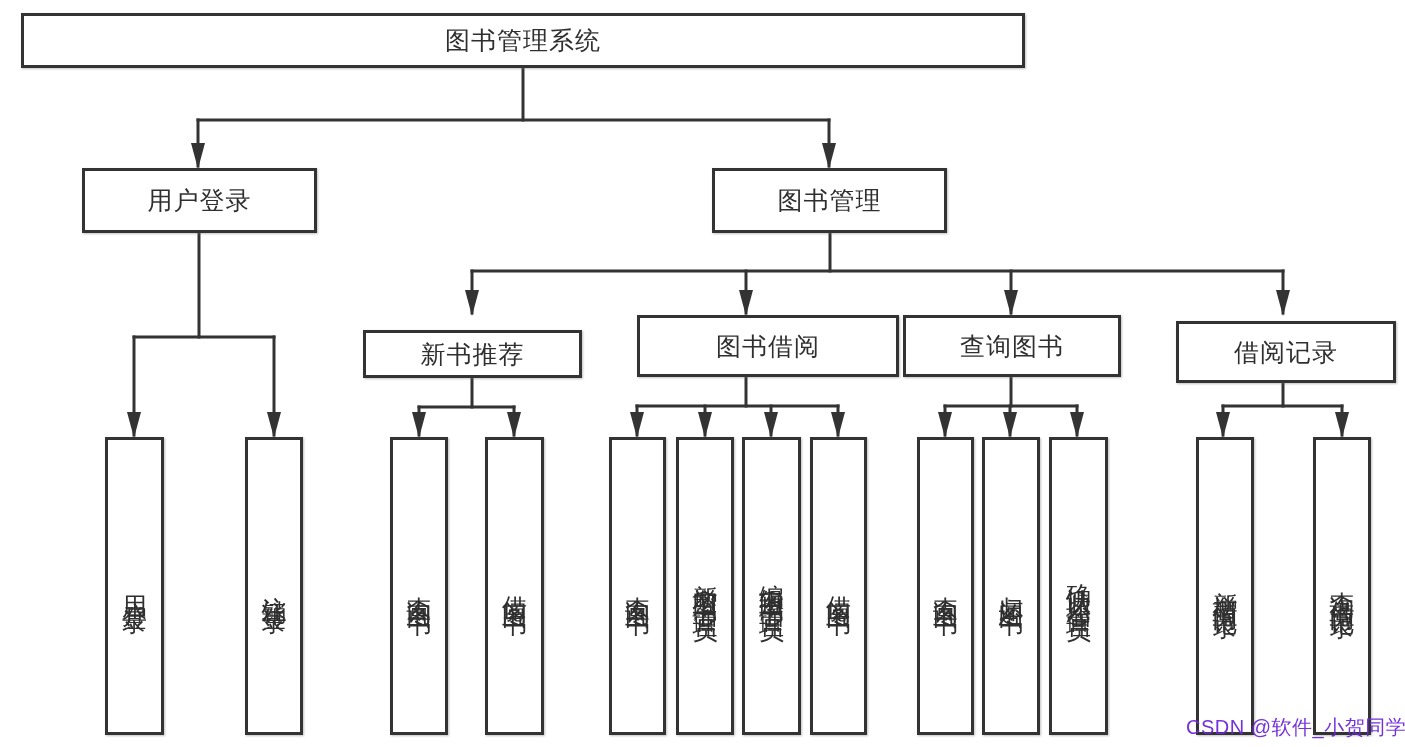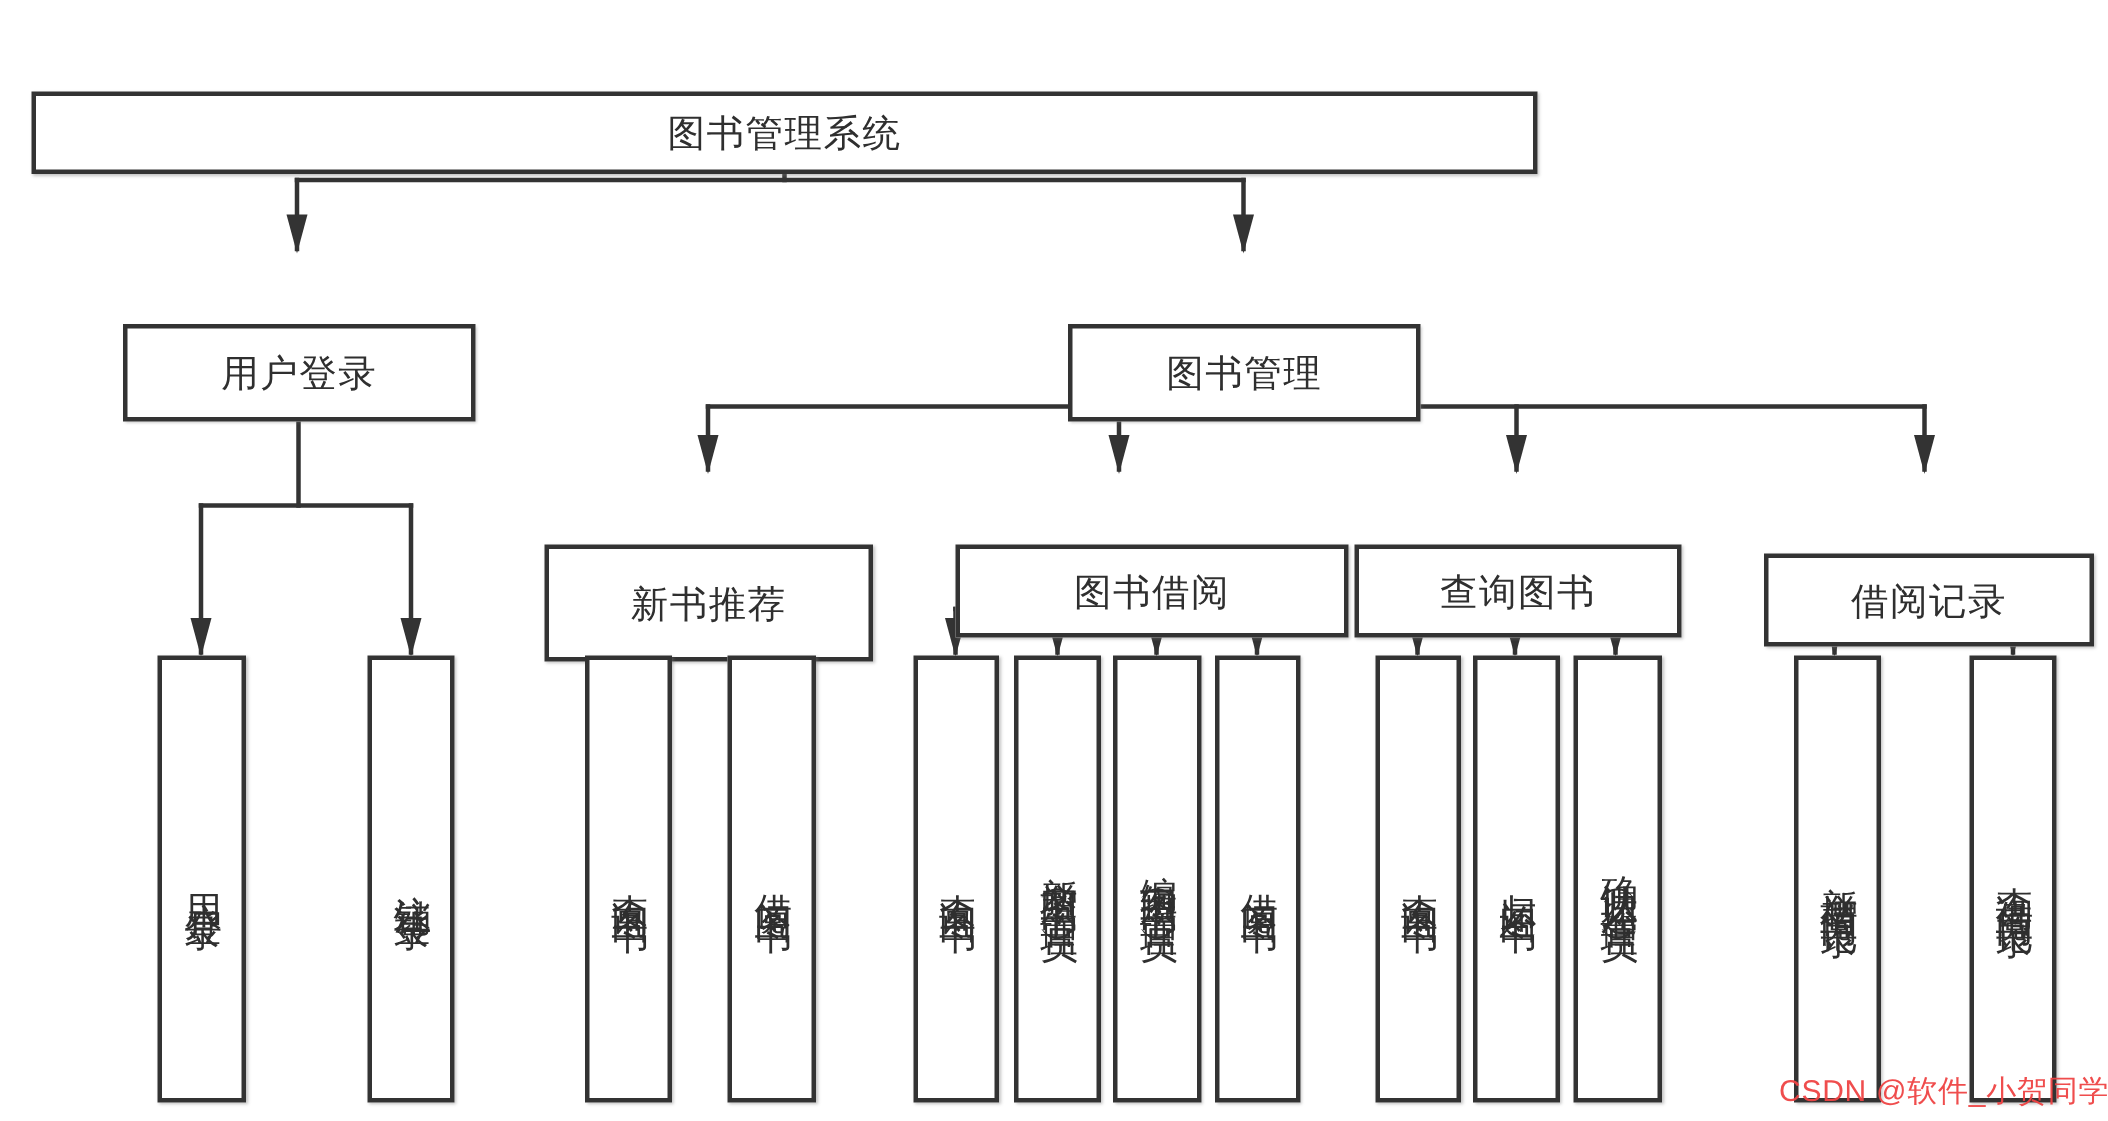--- a/index.html
+++ b/index.html
@@ -25,21 +25,20 @@
     position: absolute;
     box-sizing: border-box;
     background: #ffffff;
     border: 3px solid #333333;
     color: #2f2f2f;
     display: flex;
     align-items: center;
     justify-content: center;
     box-shadow: 1px 1px 2px rgba(120,120,120,0.45);
     z-index: 2;
-    margin-top: 48px;
   }
   .node.h-label {
     font-size: 25px;
     letter-spacing: 1px;
     white-space: nowrap;
   }
   .leaf {
     position: absolute;
     box-sizing: border-box;
     top: 437px;
@@ -55,21 +54,21 @@
     font-size: 25px;
     letter-spacing: 5px;
     line-height: 1;
     box-shadow: 1px 1px 2px rgba(120,120,120,0.45);
     z-index: 2;
   }
   
   #node-root           { left: 21px;   top: 13px;  width: 1004px; height: 55px; }
   #node-user-login     { left: 82px;   top: 168px; width: 235px;  height: 65px; }
   #node-book-mgmt      { left: 712px;  top: 168px; width: 235px;  height: 65px; }
-  #node-new-book       { left: 363px;  top: 315px; width: 219px;  height: 78px; }
+  #node-new-book       { left: 363px;  top: 330px; width: 219px;  height: 48px; }
   #node-book-borrow    { left: 637px;  top: 315px; width: 262px;  height: 62px; }
   #node-current-borrow { left: 903px;  top: 315px; width: 218px;  height: 62px; }
   #node-borrow-record  { left: 1176px; top: 321px; width: 220px;  height: 62px; }
   
   #leaf-ul-login    { left: 105px;  width: 59px; }
   #leaf-ul-logout   { left: 245px;  width: 58px; }
   #leaf-nb-query    { left: 390px;  width: 58px; }
   #leaf-nb-borrow   { left: 485px;  width: 59px; }
   #leaf-bb-query    { left: 609px;  width: 57px; }
   #leaf-bb-add      { left: 676px;  width: 58px; }
@@ -79,21 +78,21 @@
   #leaf-cb-return   { left: 982px;  width: 58px; }
   #leaf-cb-confirm  { left: 1049px; width: 59px; }
   #leaf-br-add      { left: 1196px; width: 58px; }
   #leaf-br-query    { left: 1313px; width: 58px; }
   #watermark {
     position: absolute;
     left: 1186px;
     top: 714px;
     font-size: 20px;
     letter-spacing: 0.5px;
-    color: #ef4444;
+    color: #6d28d9;
     white-space: nowrap;
     z-index: 5;
     opacity: 0.95;
   }
 </style>
 </head>
 <body>
 
 <div id="canvas">
 

